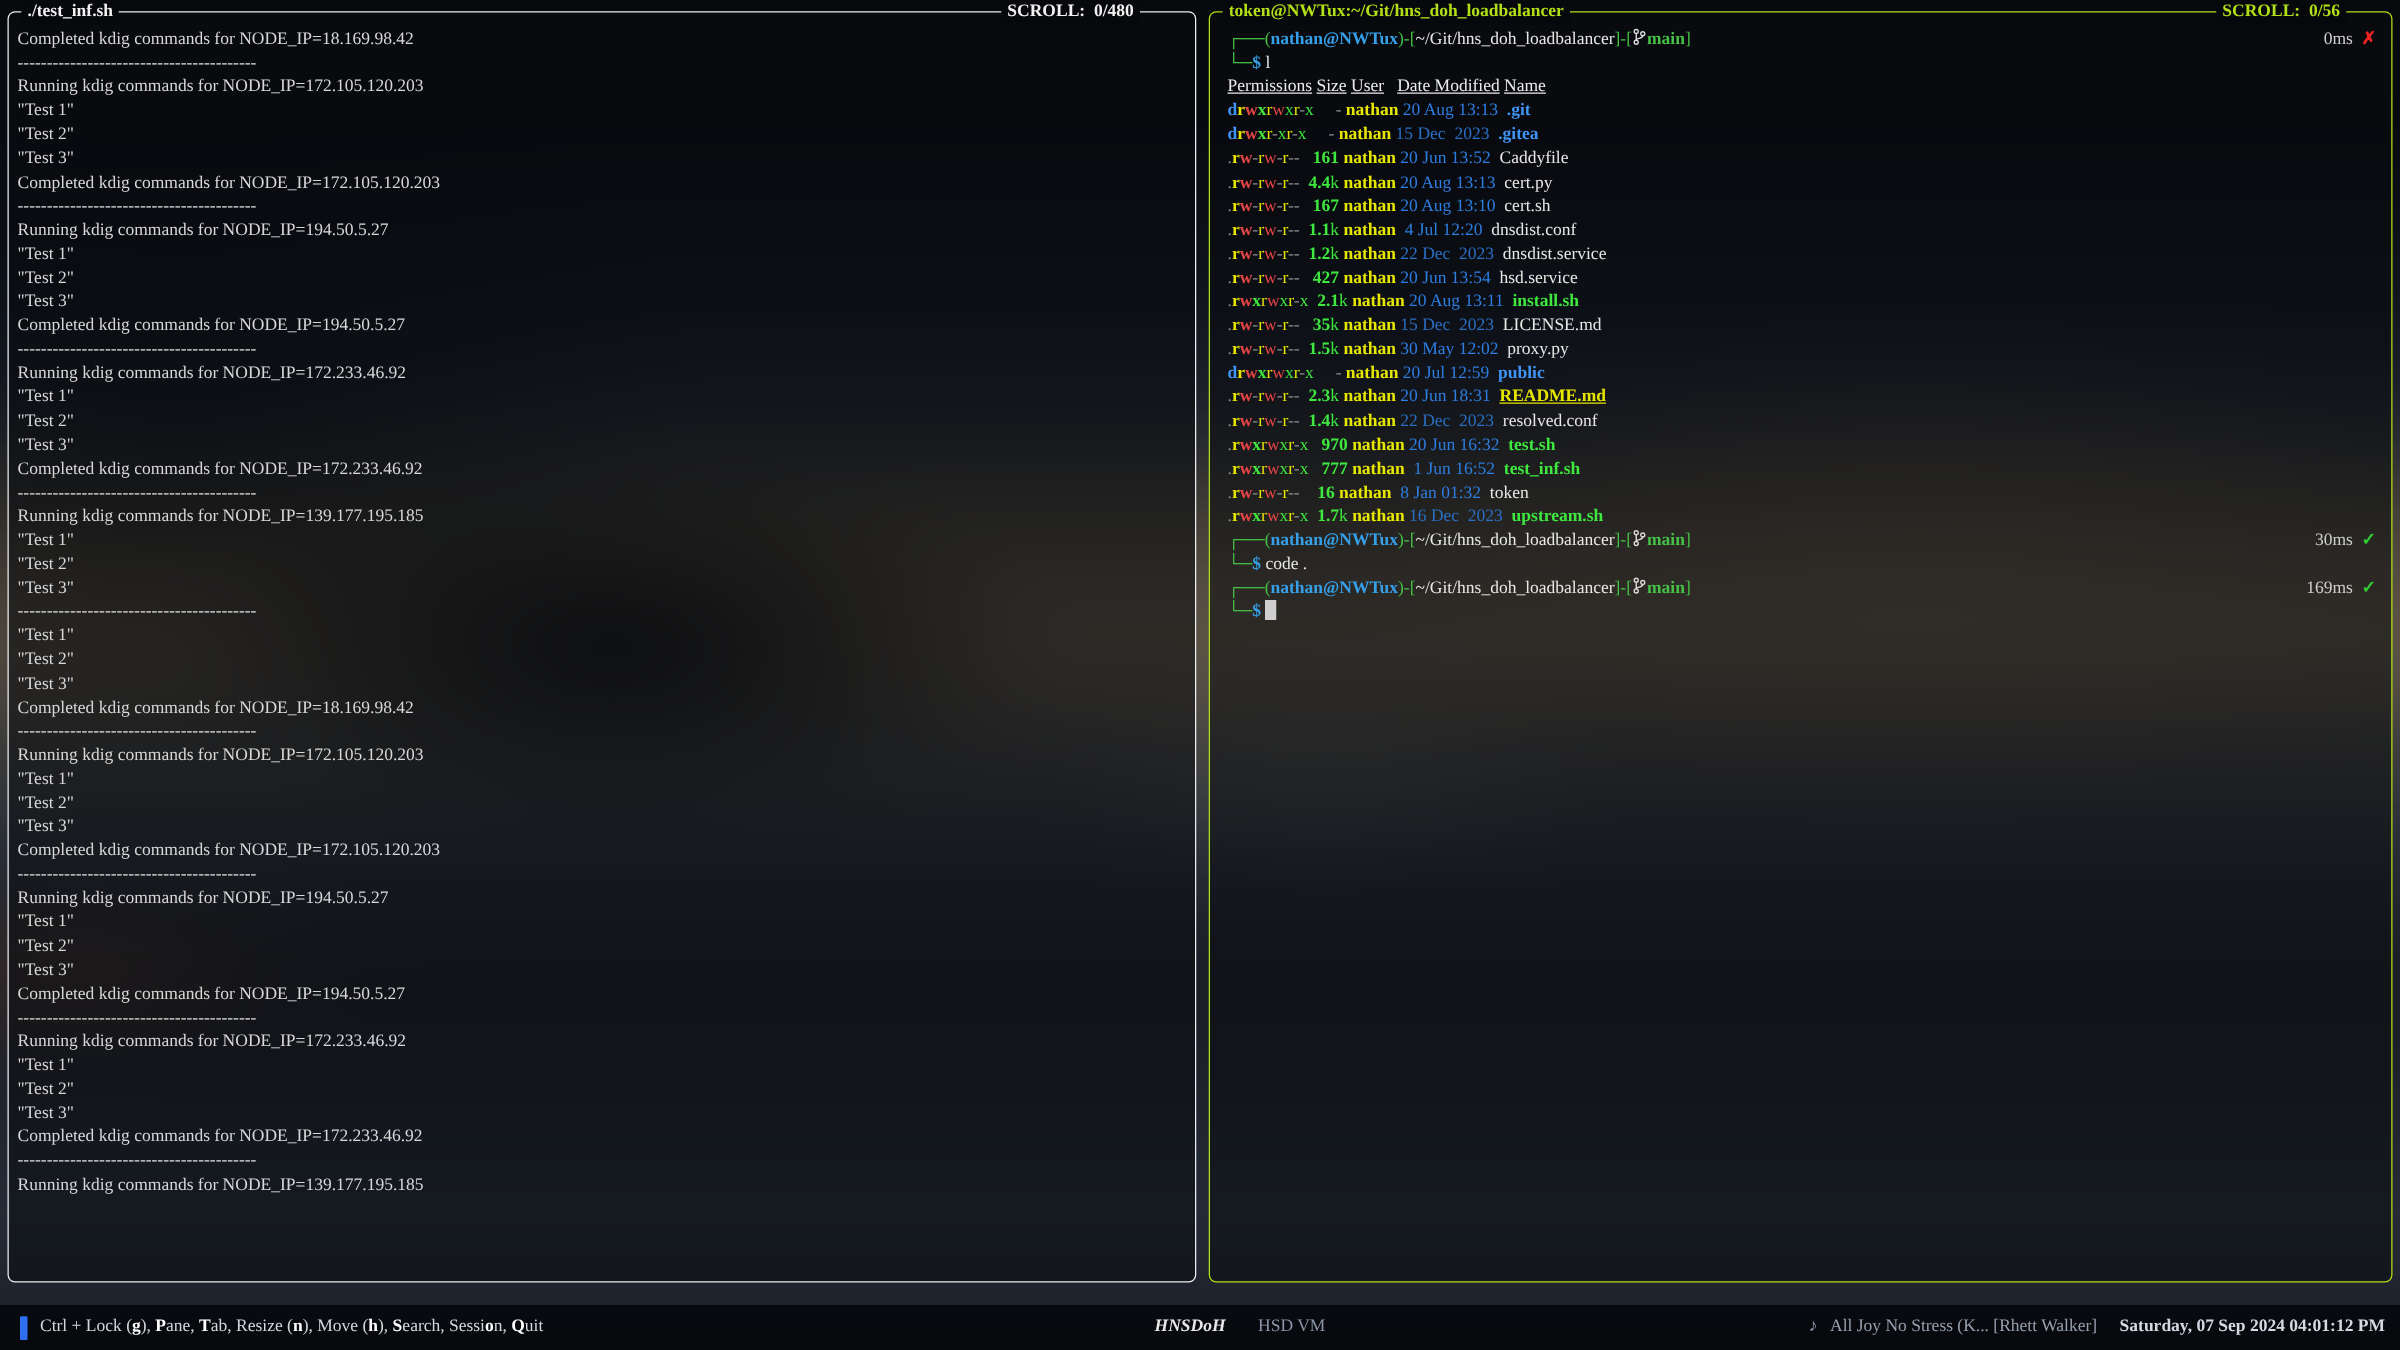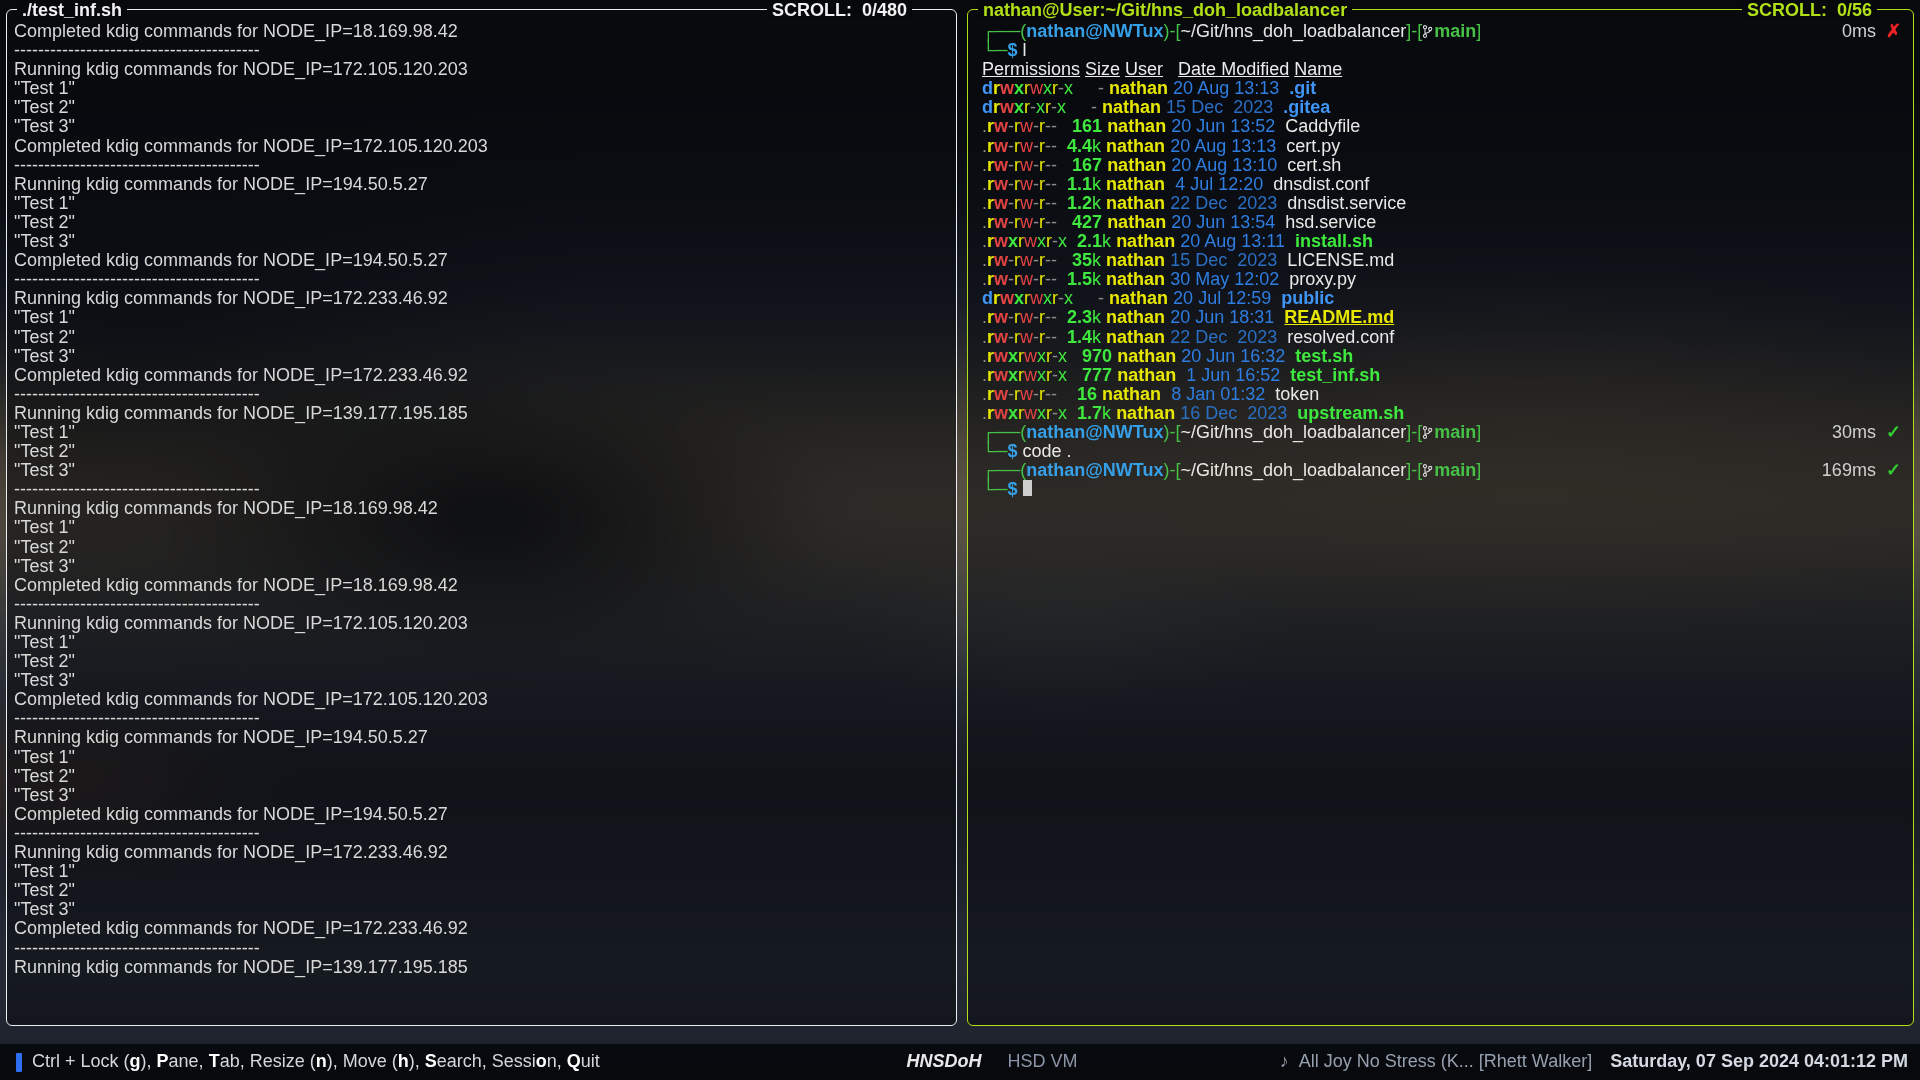--- a/index.html
+++ b/index.html
@@ -1,21 +1,21 @@
 <!DOCTYPE html>
 <html><head>
 <meta charset="utf-8">
 <style>
   * { margin:0; padding:0; box-sizing:border-box; }
   html,body { background:#000; }
   .screen {
     position:relative; width:1920px; height:1080px; overflow:hidden;
     background:#06070a;
-    font-family:Liberation Sans, sans-serif;
-    font-size:18px; line-height:19.1px;
+    font-family:Liberation Serif, serif;
+    font-size:14px; line-height:19.1px;
   }
   .wallpaper {
     position:absolute; inset:-60px; filter:blur(26px);
     background:
       radial-gradient(ellipse 520px 210px at 27% 48%, rgba(5,7,10,0.92), rgba(5,7,10,0) 68%),
       radial-gradient(ellipse 600px 500px at 10% 30%, rgba(6,8,14,0.55), rgba(6,8,14,0) 70%),
       radial-gradient(ellipse 300px 110px at 6% 70%, rgba(125,82,55,0.55), rgba(125,82,55,0) 75%),
       radial-gradient(ellipse 340px 130px at 55% 56%, rgba(170,168,160,0.28), rgba(170,168,160,0) 70%),
       radial-gradient(ellipse 700px 260px at 78% 43%, rgba(165,140,106,0.5), rgba(165,140,106,0) 72%),
       linear-gradient(180deg,#07080c 0%,#090b11 14%,#141925 24%,#2c3140 32%,#6b6250 40%,#8c7c66 45%,#8f8069 49%,#5e5c58 55%,#3a4150 62%,#232731 70%,#2c3240 78%,#3a4253 86%,#2a2f3c 93%,#0e1016 100%);
@@ -106,21 +106,20 @@
         <div class="tline">"Test 1"</div>
         <div class="tline">"Test 2"</div>
         <div class="tline">"Test 3"</div>
         <div class="tline">Completed kdig commands for NODE_IP=172.233.46.92</div>
         <div class="tline">-----------------------------------------</div>
         <div class="tline">Running kdig commands for NODE_IP=139.177.195.185</div>
         <div class="tline">"Test 1"</div>
         <div class="tline">"Test 2"</div>
         <div class="tline">"Test 3"</div>
         <div class="tline">-----------------------------------------</div>
-        <div class="tline">Running kdig commands for NODE_IP=18.169.98.42</div>
         <div class="tline">"Test 1"</div>
         <div class="tline">"Test 2"</div>
         <div class="tline">"Test 3"</div>
         <div class="tline">Completed kdig commands for NODE_IP=18.169.98.42</div>
         <div class="tline">-----------------------------------------</div>
         <div class="tline">Running kdig commands for NODE_IP=172.105.120.203</div>
         <div class="tline">"Test 1"</div>
         <div class="tline">"Test 2"</div>
         <div class="tline">"Test 3"</div>
         <div class="tline">Completed kdig commands for NODE_IP=172.105.120.203</div>
@@ -135,21 +134,21 @@
         <div class="tline">"Test 1"</div>
         <div class="tline">"Test 2"</div>
         <div class="tline">"Test 3"</div>
         <div class="tline">Completed kdig commands for NODE_IP=172.233.46.92</div>
         <div class="tline">-----------------------------------------</div>
         <div class="tline">Running kdig commands for NODE_IP=139.177.195.185</div>
       </div>
   </div>
 
   <div class="pane pane-right">
-    <span class="ptitle">nathan@User:~/Git/hns_doh_loadbalancer</span>
+    <span class="ptitle">token@NWTux:~/Git/hns_doh_loadbalancer</span>
     <span class="pscroll">SCROLL:  0/56</span>
     <div class="pbody">
         <div class="tline"><span class="lleft"><span class="c-green">┌──(</span><span class="c-blue b">nathan@NWTux</span><span class="c-green">)-[</span><span class="c-fg">~/Git/hns_doh_loadbalancer</span><span class="c-green">]-[</span><span><svg class="branch-svg" width="11" height="15" viewBox="0 0 11 15">
                 <circle cx="3" cy="3.2" r="1.6" fill="none" stroke="#dcdcdc" stroke-width="1.1"></circle>
                 <circle cx="3" cy="11.8" r="1.6" fill="none" stroke="#dcdcdc" stroke-width="1.1"></circle>
                 <circle cx="8.2" cy="5" r="1.6" fill="none" stroke="#dcdcdc" stroke-width="1.1"></circle>
                 <path d="M3 4.8 v5.4 M8.2 6.6 c0 2.6 -5.2 1.6 -5.2 3.6" fill="none" stroke="#dcdcdc" stroke-width="1.1"></path>
               </svg></span><span class="c-green b">main</span><span class="c-green">]</span></span><span class="lright"><span class="c-time">0ms</span><span>  </span><span class="c-cross">✗</span></span></div>
         <div class="tline"><span class="c-green">└─</span><span class="c-blue b">$</span><span class="c-fg"> l</span></div>
         <div class="tline"><span class="c-hdr">Permissions</span><span> </span><span class="c-hdr">Size</span><span> </span><span class="c-hdr">User</span><span>   </span><span class="c-hdr">Date Modified</span><span> </span><span class="c-hdr">Name</span></div>

